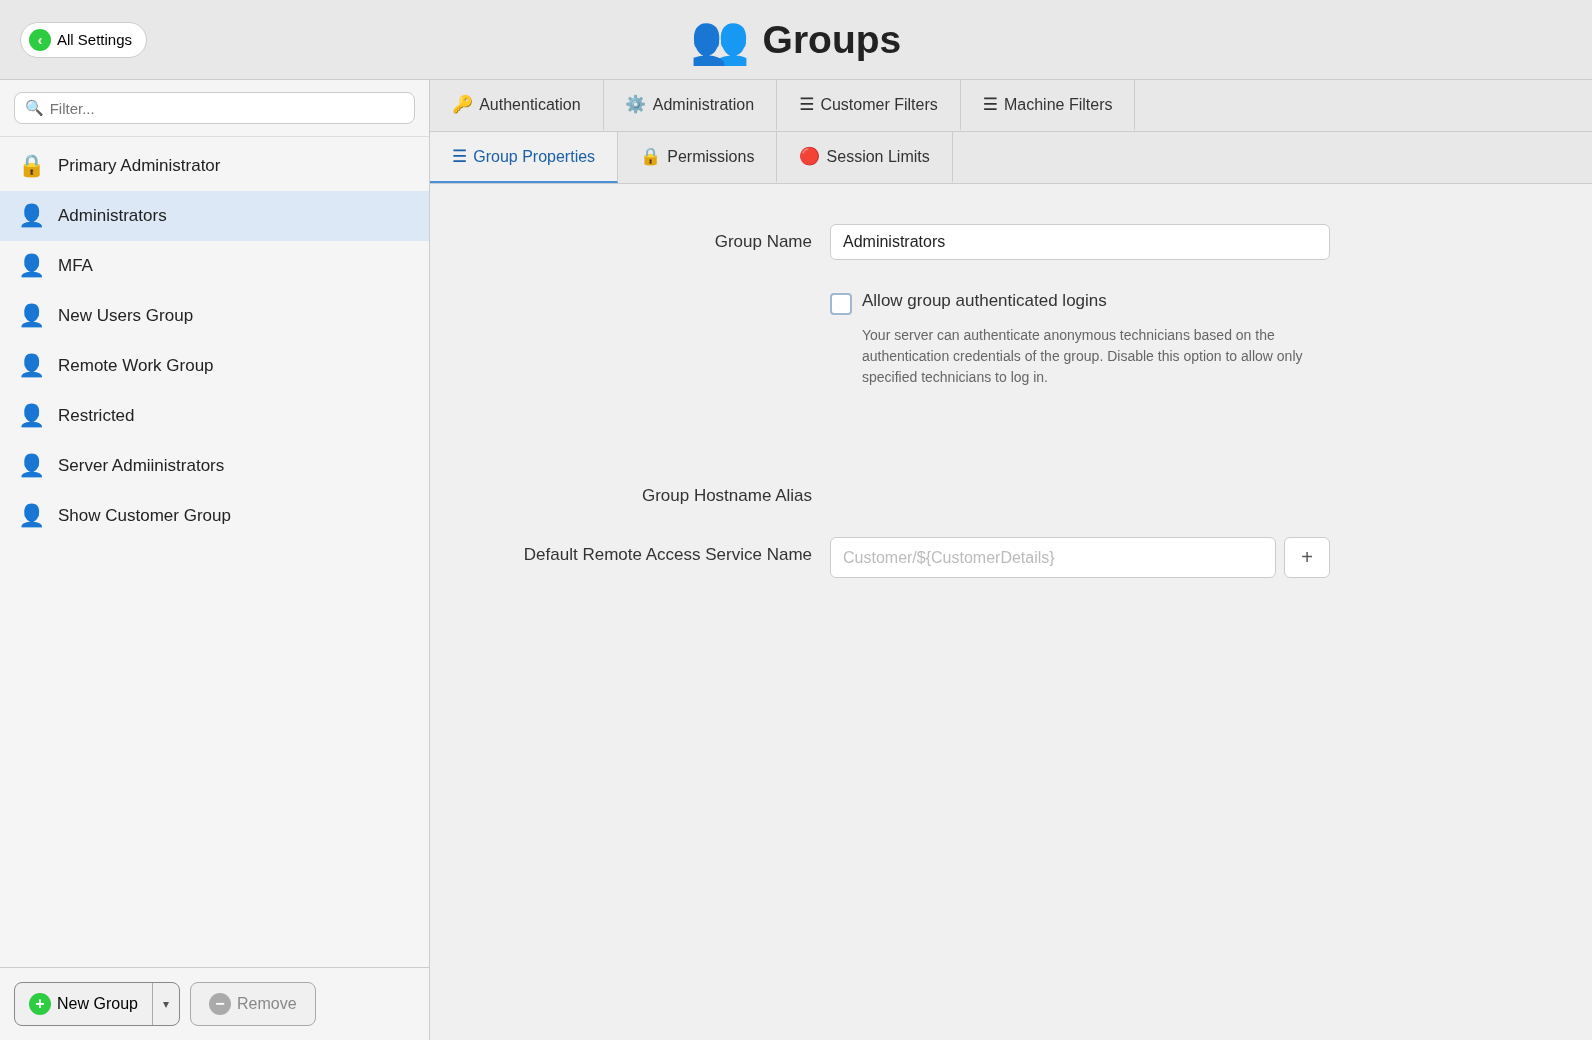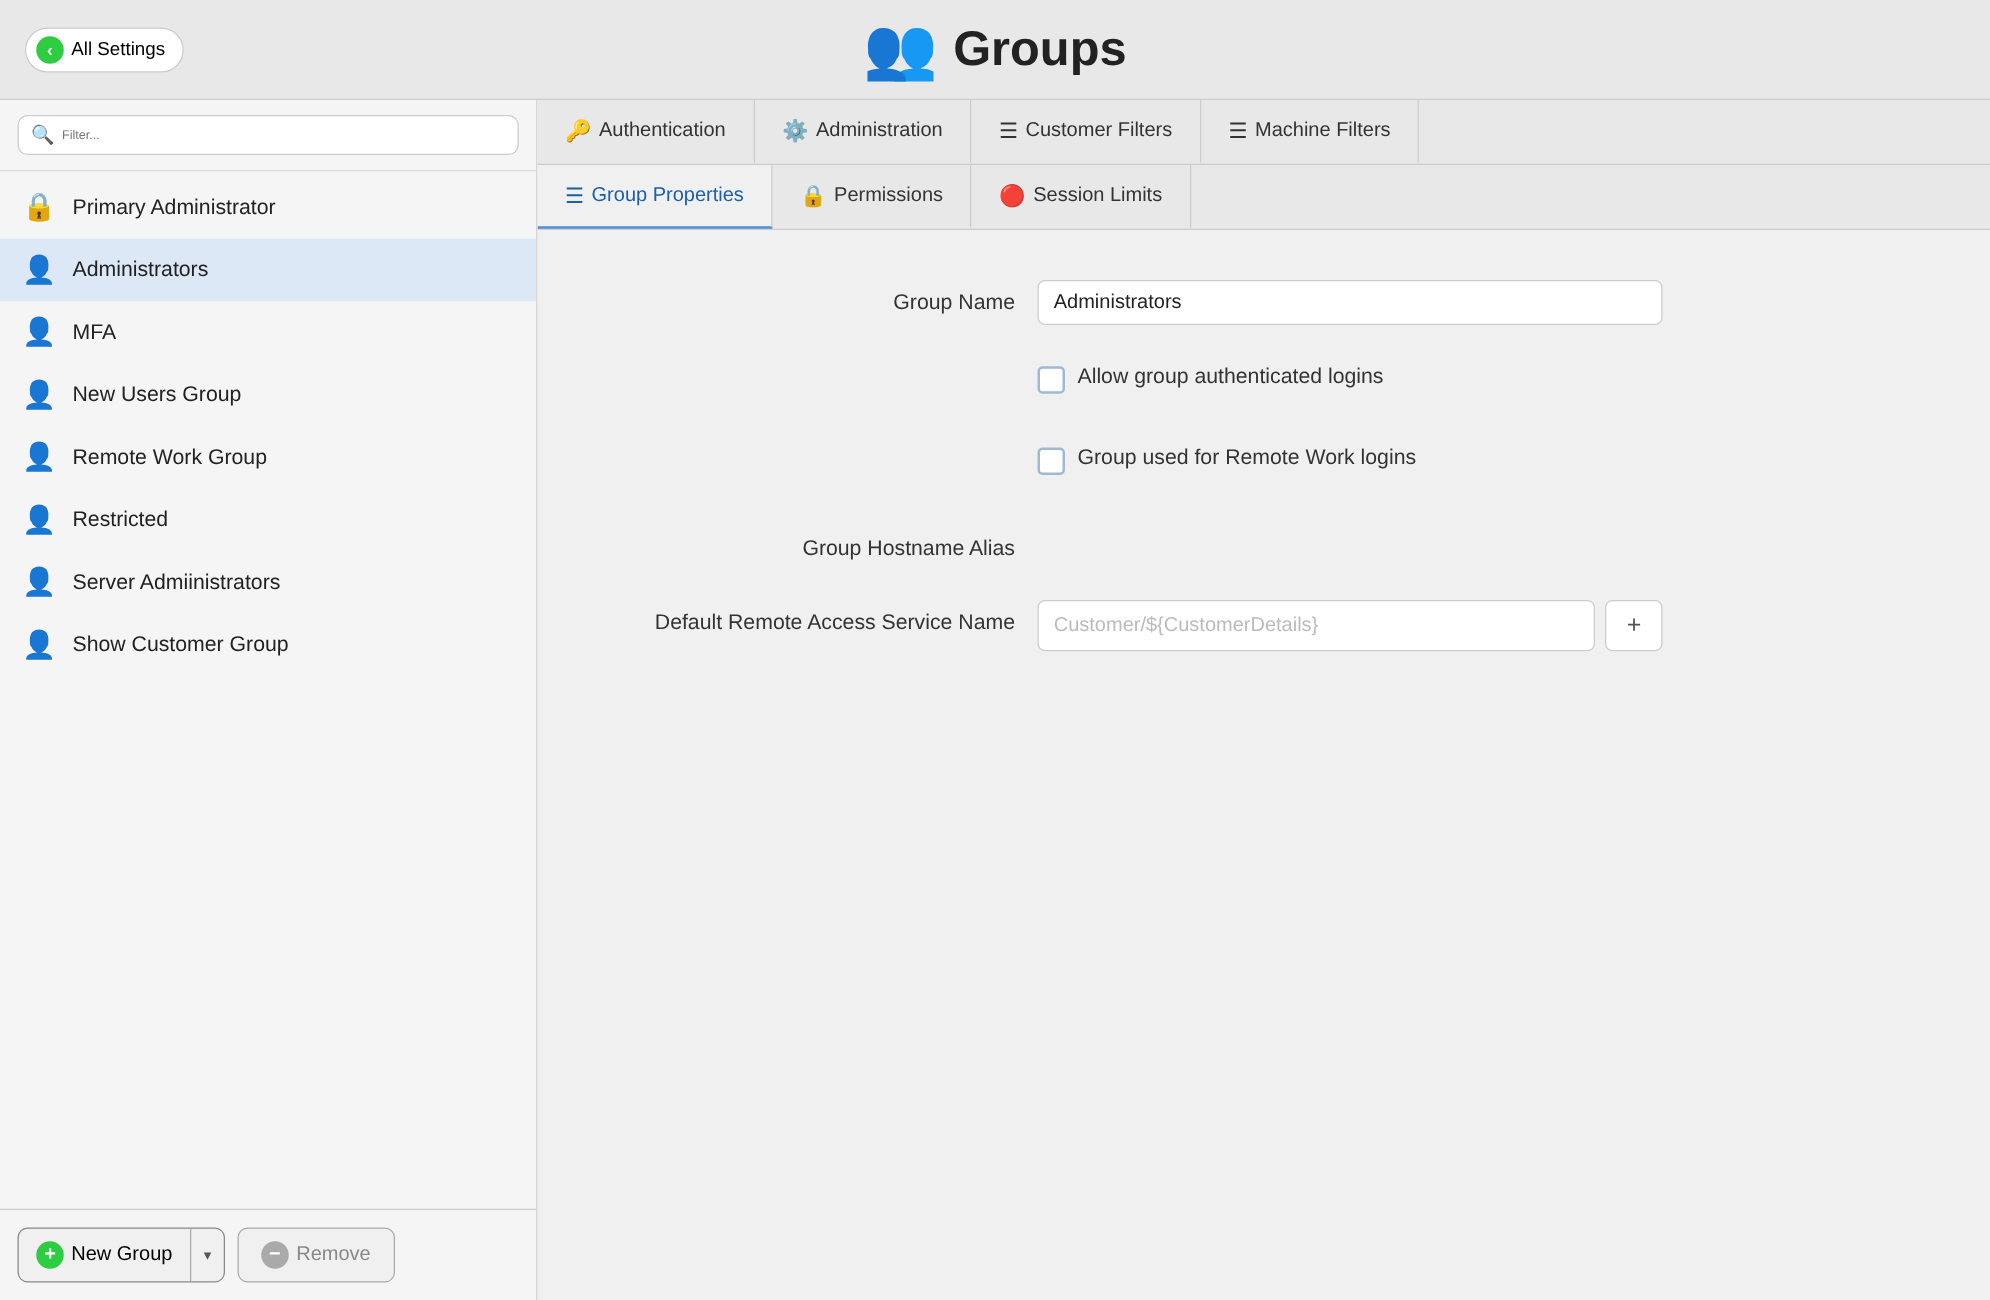--- a/index.html
+++ b/index.html
@@ -96,21 +96,21 @@
       padding: 6px 10px;
       gap: 6px;
     }
     .filter-input-wrap .search-icon-svg {
       color: #999;
       font-size: 15px;
     }
     .filter-input {
       border: none;
       outline: none;
-      font-size: 10px;
+      font-size: 15px;
       color: #555;
       background: transparent;
       width: 100%;
     }
     .sidebar-list {
       flex: 1;
       overflow-y: auto;
       padding: 4px 0;
     }
     .sidebar-item {
@@ -435,31 +435,26 @@
         </div>
       </div>
 
       <div class="form-row">
         <div class="form-label"></div>
         <div class="form-control">
           <div class="checkbox-row">
             <div class="checkbox-box"></div>
             <span class="checkbox-label">Allow group authenticated logins</span>
           </div>
+          <div class="checkbox-desc">Your server can authenticate anonymous technicians based on the authentication credentials of the group. Disable this option to allow only specified technicians to log in.</div>
         </div>
       </div>
 
       <div class="form-row">
         <div class="form-label"></div>
-        <div class="form-control">
-          <div class="checkbox-row">
-            <div class="checkbox-box"></div>
-            <span class="checkbox-label">Group used for Remote Work logins</span>
-          </div>
-        </div>
       </div>
 
       <div class="form-row">
         <div class="form-label">Group Hostname Alias</div>
       </div>
 
       <div class="form-row">
         <div class="form-label">Default Remote Access Service Name</div>
         <div class="form-control">
           <div class="input-with-btn">

